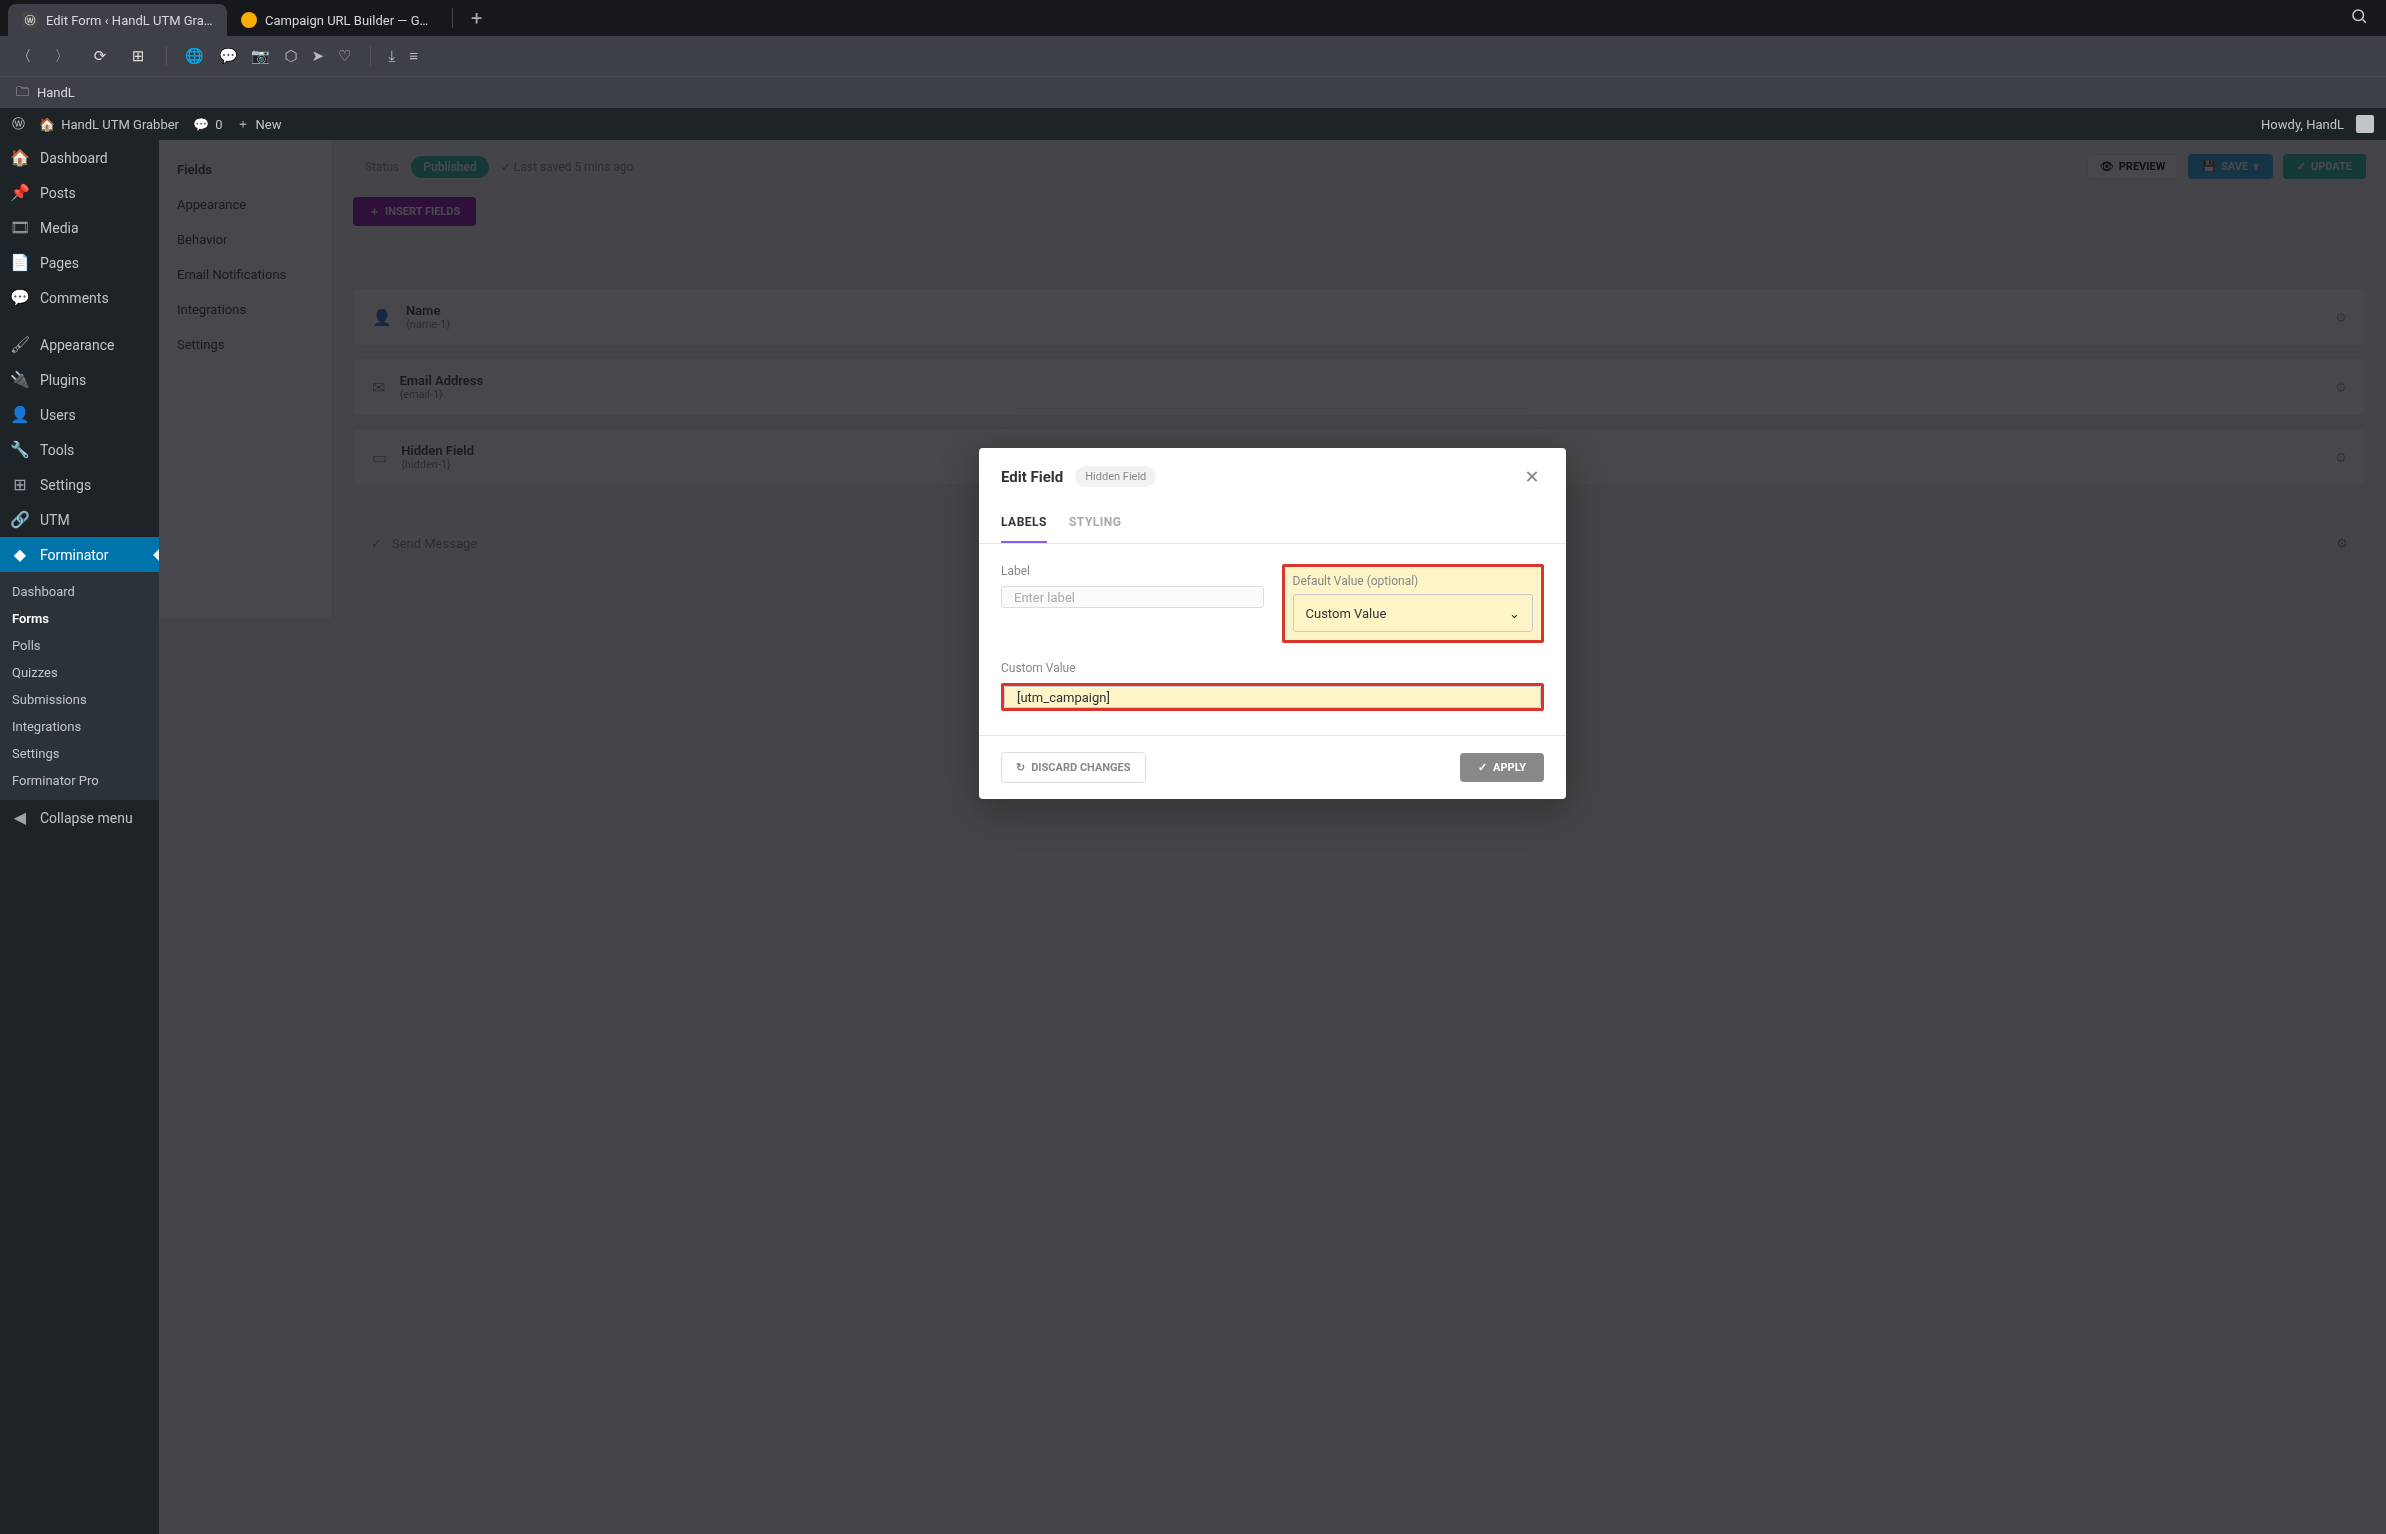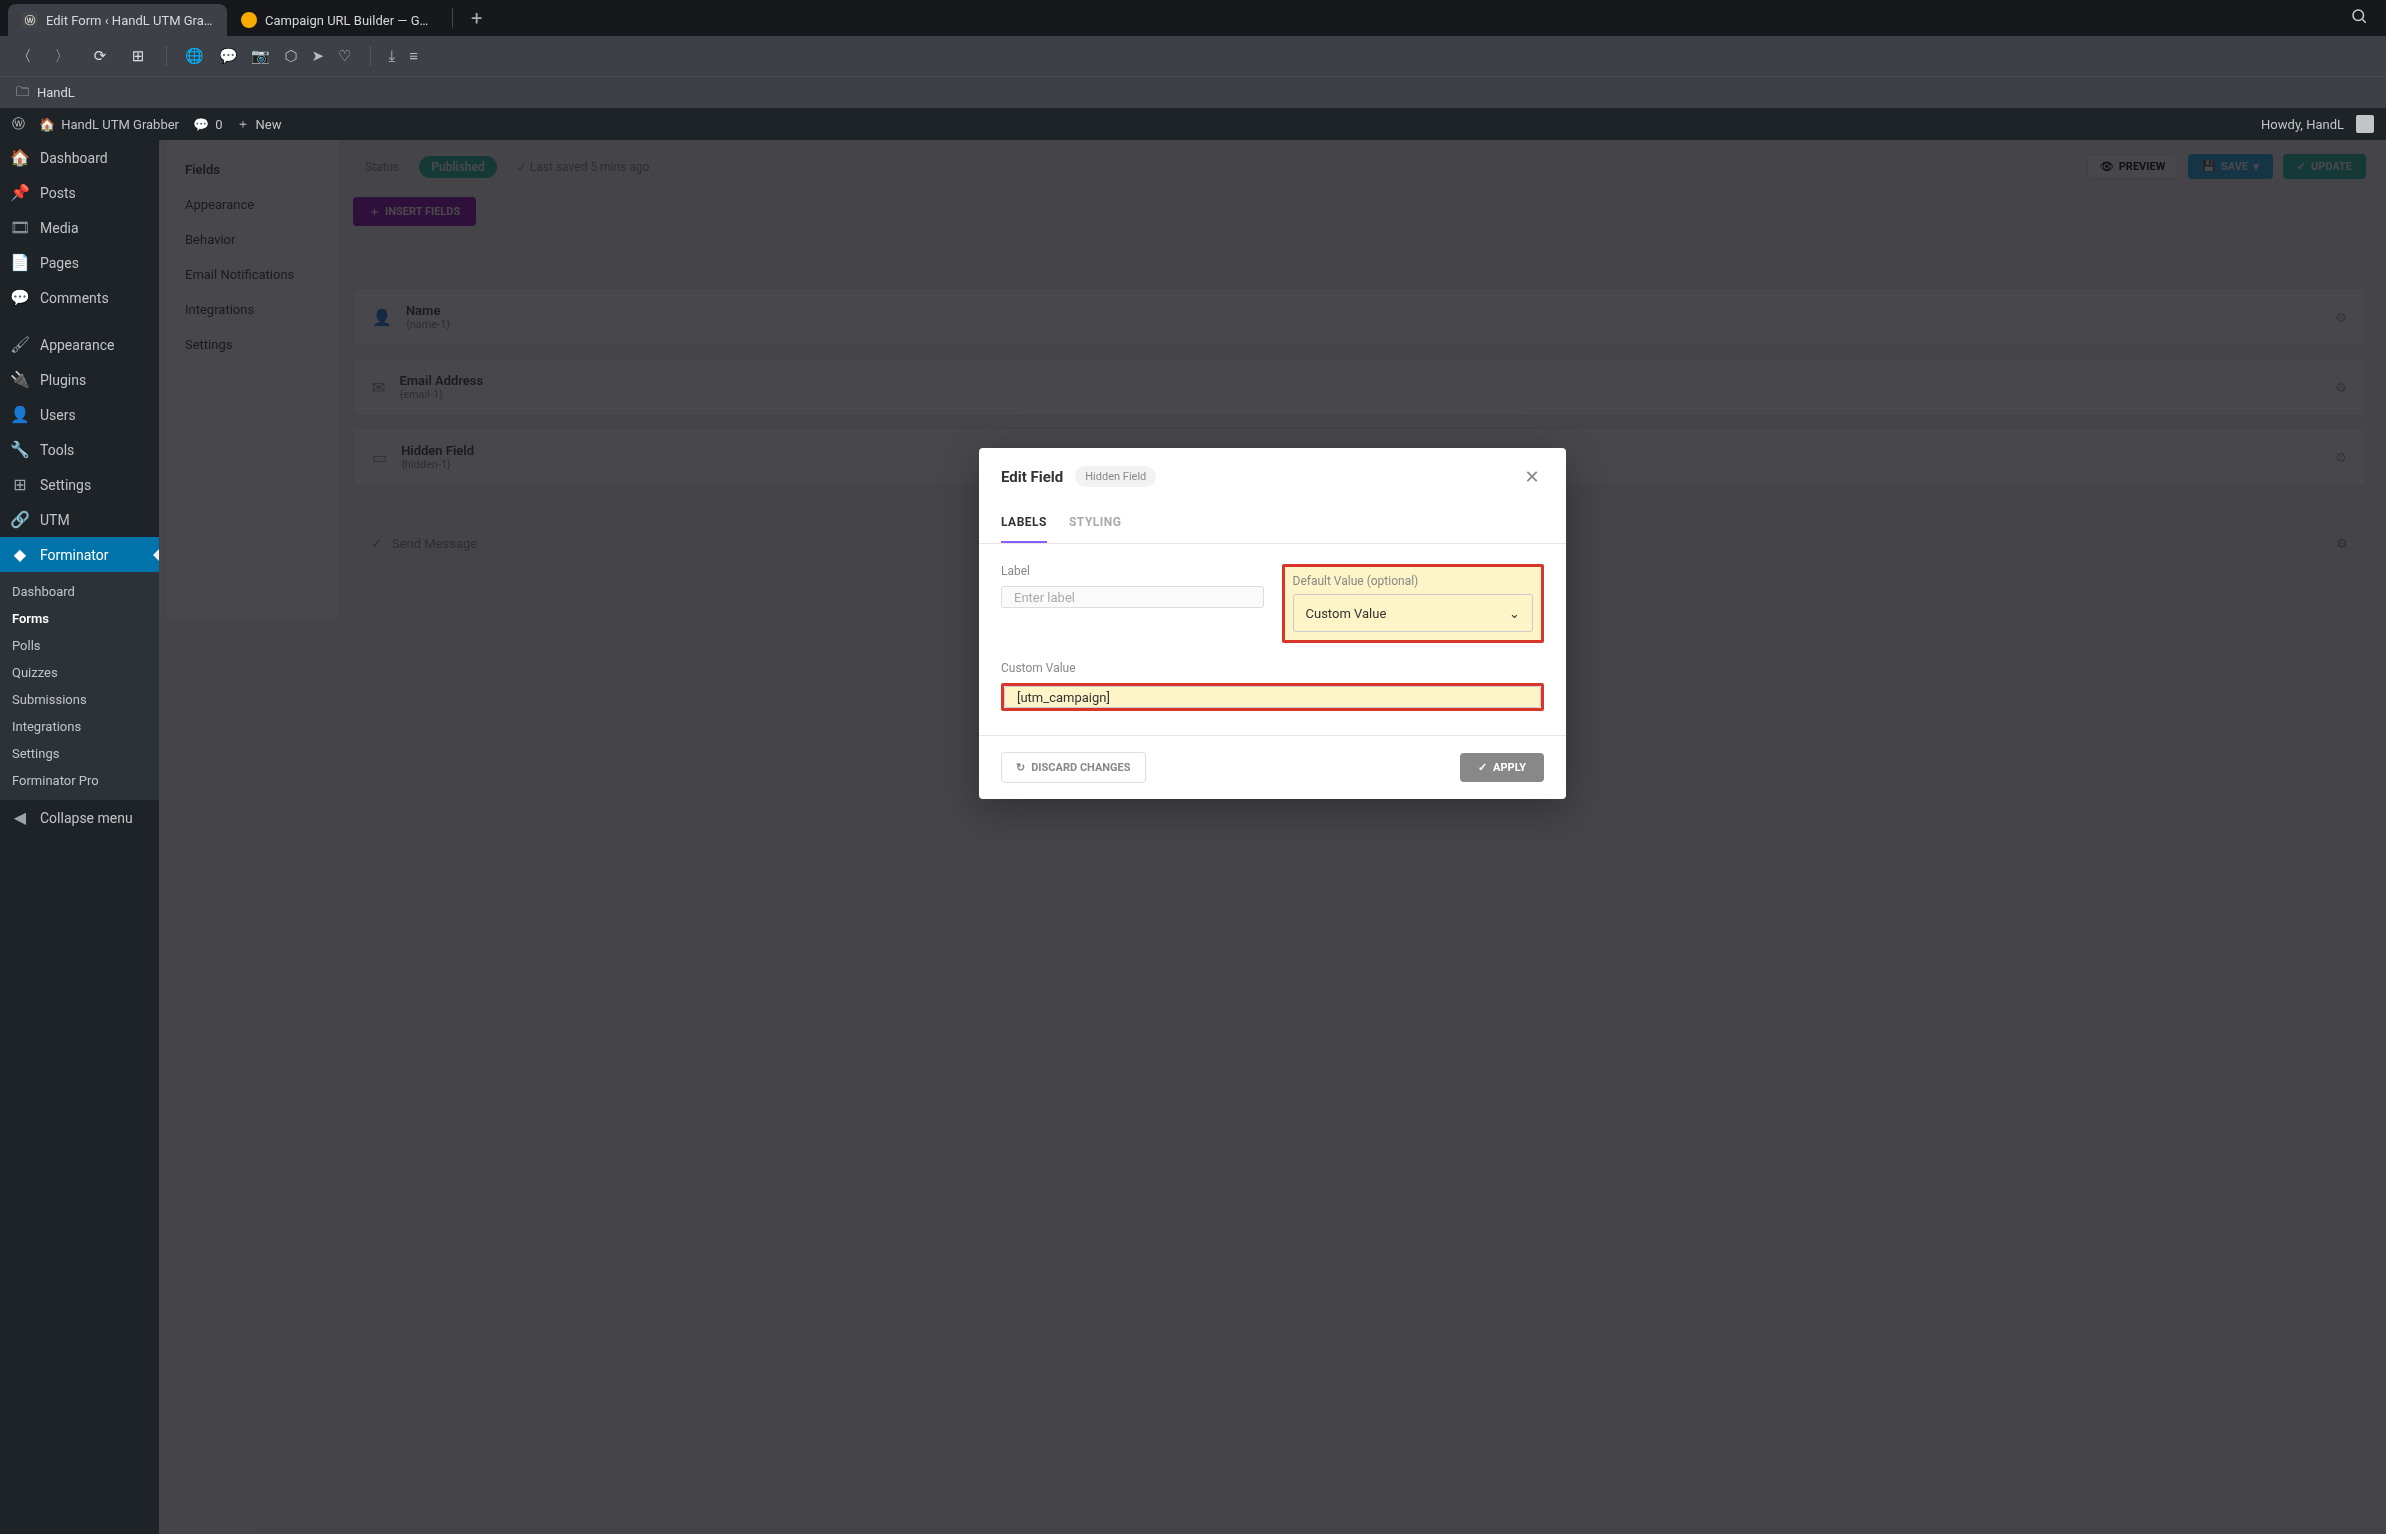--- a/index.html
+++ b/index.html
@@ -40,26 +40,26 @@
 .menu-item.current .mi-icon { color: #fff; }
 .menu-item.current::after { content: ""; position: absolute; right: 0; top: 50%; transform: translateY(-50%); border: 6px solid transparent; border-right-color: #f0f0f1; }
 .submenu { background: #2c3338; padding: 6px 0; }
 .submenu .sub { padding: 6px 12px; font-size: 13px; color: #c3c4c7; cursor: pointer; }
 .submenu .sub.active { color: #fff; font-weight: 600; }
 
 
 .content-bg { flex: 1; position: relative; background: #f0f0f1; }
 .dim-overlay { position: absolute; inset: 0; background: rgba(20,20,25,.78); z-index: 5; }
 
-.side-panel { position: absolute; left: 8px; top: 0; width: 174px; background: #fff; border-right: 1px solid #ddd; padding: 12px 0; height: 478px; }
+.side-panel { position: absolute; left: 0; top: 0; width: 174px; background: #fff; border-right: 1px solid #ddd; padding: 12px 0; height: 478px; }
 .sp-item { padding: 10px 18px; font-size: 13px; color: #333; }
 .sp-item.strong { font-weight: 600; }
 
 .form-canvas { position: absolute; left: 194px; top: 0; right: 20px; }
-.top-chips { display: flex; align-items: center; gap: 8px; padding: 14px 0; }
+.top-chips { display: flex; align-items: center; gap: 0; padding: 14px 0; }
 .chip { font-size: 12px; padding: 4px 12px; border-radius: 14px; }
 .chip.pub { background: #1abc9c; color: #fff; font-weight: 600; }
 .chip.gray { color: #888; }
 .top-right { margin-left: auto; display: flex; gap: 10px; }
 .btn-gray { background: #fff; border: 1px solid #ddd; padding: 5px 12px; border-radius: 4px; font-size: 11px; font-weight: 700; display: flex; align-items: center; gap: 5px; }
 .btn-blue { background: #17a8e3; color: #fff; border: none; padding: 6px 14px; border-radius: 4px; font-size: 11px; font-weight: 700; display: flex; align-items: center; gap: 5px; }
 .btn-insert { background: #8d00b1; color: #fff; border: none; padding: 7px 16px; border-radius: 4px; font-size: 11px; font-weight: 700; display: flex; align-items: center; gap: 5px; margin: 4px 0 20px; }
 
 .field-row { background: #fff; border: 1px solid #e6e6e6; border-radius: 4px; margin: 12px 0; padding: 14px 18px; display: flex; align-items: center; gap: 14px; }
 .field-row .fi { color: #888; font-size: 16px; }

